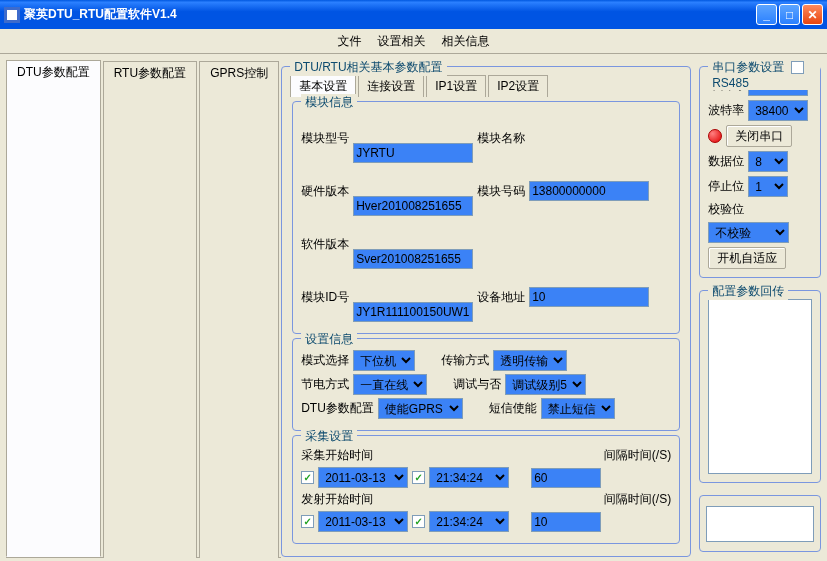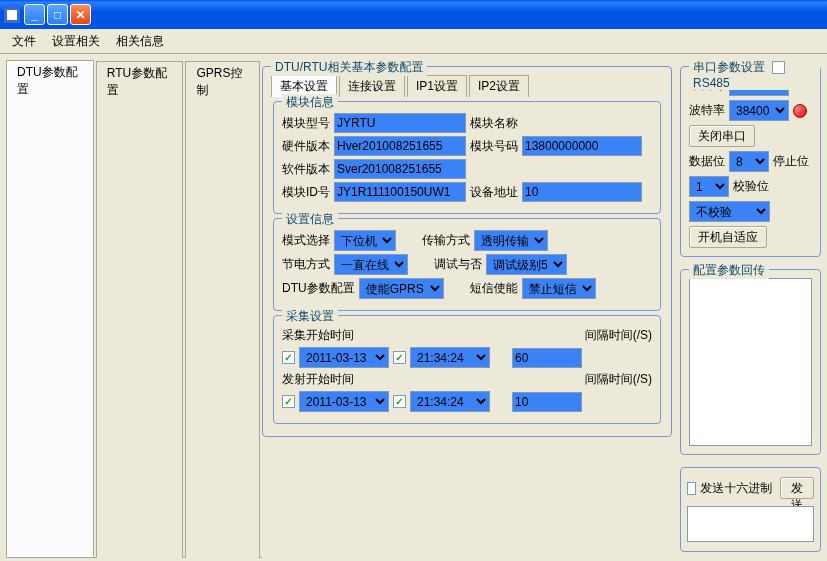--- a/index.html
+++ b/index.html
@@ -6,21 +6,21 @@
 body { background: #ece9d8; width: 827px; height: 561px; }
 
 .titlebar { background: linear-gradient(to bottom, #0058e0, #2b80ff 8%, #0054e3 40%, #0054e3); height: 29px; display: flex; align-items: center; padding: 0 4px; color: #fff; }
 .titlebar .appicon { width: 16px; height: 16px; margin-right: 4px; display: inline-flex; align-items: center; }
 .titlebar .title { font-weight: bold; flex: 1; }
 .winbtns { display: flex; gap: 2px; }
 .winbtn { width: 21px; height: 21px; border: 1px solid #fff; border-radius: 3px; display: flex; align-items: center; justify-content: center; font-family: Arial; font-size: 12px; font-weight: bold; color: #fff; }
 .winbtn.min, .winbtn.max { background: linear-gradient(to bottom, #5ba4ff, #2b80ff); }
 .winbtn.close { background: linear-gradient(to bottom, #ff8a5c, #e74510); }
 
-.menubar { background: #ece9d8; height: 22px; border-bottom: 1px solid #aca899; display: flex; align-items: center; padding: 12px 4px; }
+.menubar { background: #ece9d8; height: 22px; border-bottom: 1px solid #aca899; display: flex; align-items: center; padding: 12px 4px; justify-content: center; }
 .menuitem { padding: 2px 8px; cursor: default; }
 
 .client { padding: 6px; display: flex; flex-direction: row; height: calc(561px - 29px - 22px); }
 
 .tabstrip { display: flex; border-bottom: 1px solid #aca899; }
 .tab { padding: 3px 10px; border: 1px solid #aca899; border-bottom: none; margin-right: 2px; background: #ece9d8; position: relative; top: 1px; }
 .tab.active { background: #fcfcfe; border-bottom: 1px solid #fcfcfe; top: 0; }
 
 .row { display: flex; gap: 8px; flex: 1; min-height: 0; }
 
@@ -32,21 +32,21 @@
 .group.inner { border-color: #7a96df; margin: 4px 2px; }
 
 .subtabstrip { display: flex; margin-bottom: 4px; }
 .subtab { padding: 2px 8px; border: 1px solid #aca899; border-bottom: none; margin-right: 2px; background: #ece9d8; text-align: center; }
 .subtab.active { background: #fcfcfe; }
 
 .frow { display: flex; align-items: center; margin: 3px 0; gap: 4px; }
 .lbl { color: #000; white-space: nowrap; }
 input[type=text], select { border: 1px solid #7f9db9; background: #3b82f6; height: 20px; padding: 1px 2px; font-size: 12px; }
 select { height: 21px; }
-.txt-s { width: 132px; }
+.txt-s { width: 120px; margin-top: 30px; }
 .txt-m { width: 120px; }
 
 .btn { background: #ece9d8; border: 1px solid #aca899; border-radius: 2px; padding: 2px 8px; height: 22px; box-shadow: inset 1px 1px 0 #fff; cursor: default; }
 
 .checkbox { width: 13px; height: 13px; border: 1px solid #7f9db9; background: #fff; display: inline-flex; align-items: center; justify-content: center; font-size: 10px; color: #21a121; font-weight: bold; }
 
 textarea { border: 1px solid #7f9db9; background: #fff; resize: none; font-size: 12px; padding: 2px; }
 
 .statusdot { width: 14px; height: 14px; border-radius: 50%; background: radial-gradient(circle at 30% 30%, #ff8080, #e00000); display: inline-block; border: 1px solid #a00; }
 
@@ -59,20 +59,21 @@
 </head>
 <body>
 
 <div class="titlebar">
   <span class="appicon">
     <svg width="16" height="16">
         <rect width="16" height="16" fill="#3d6bcc"></rect>
         <rect x="3" y="3" width="10" height="10" fill="#fff"></rect>
       </svg>
   </span>
+  <span class="title">聚英DTU_RTU配置软件V1.4</span>
   <div class="winbtns">
     <div class="winbtn min">_</div>
     <div class="winbtn max">□</div>
     <div class="winbtn close">✕</div>
   </div>
 </div>
 
 <div class="menubar">
   <div class="menuitem">文件</div>
   <div class="menuitem">设置相关</div>
@@ -206,24 +207,18 @@
           <button class="btn">开机自适应</button>
         </div>
       </div>
 
       <div class="group" style="flex:1; display:flex; flex-direction:column">
         <div class="legend">配置参数回传</div>
         <textarea style="flex: 1 1 0%; width: 100%;"></textarea>
       </div>
 
       <div class="group" style="padding:6px">
-        <div class="frow">
-          <span class="checkbox"></span>
-          <span class="lbl">发送十六进制</span>
-          <span style="flex:1"></span>
-          <button class="btn">发送</button>
-        </div>
         <textarea style="width: 100%; height: 36px; margin-top: 4px;"></textarea>
       </div>
     </div>
   </div>
 
 </div>
 
 </body></html>

